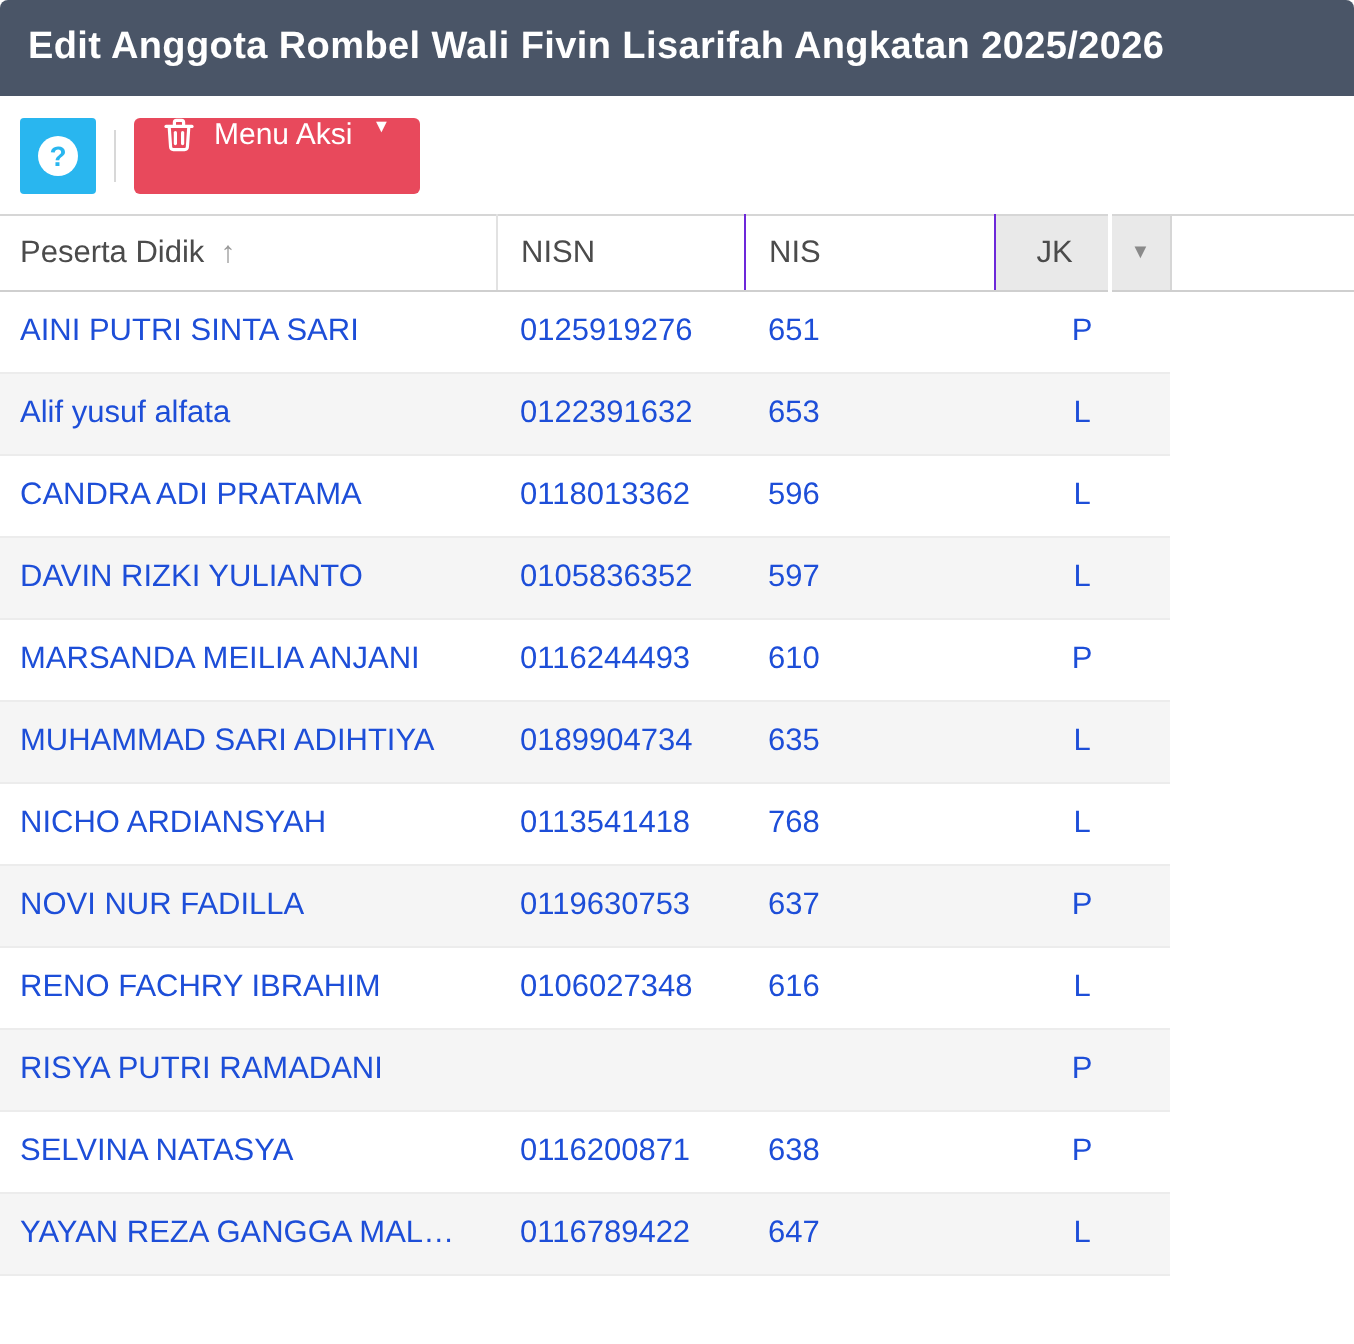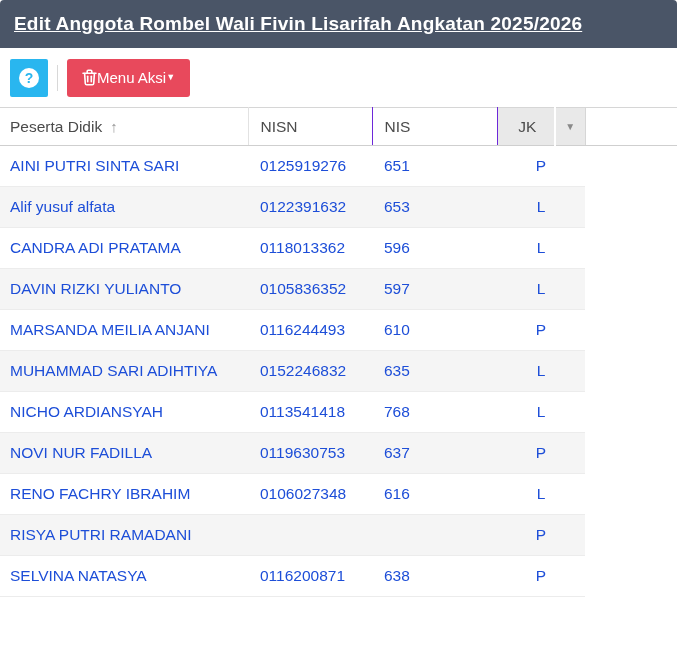--- a/index.html
+++ b/index.html
@@ -11,41 +11,40 @@
   }
   
   .titlebar{
     height:48px;background:#4a5567;color:#ffffff;
     display:flex;align-items:center;box-sizing:border-box;
     padding:0 14px;border-radius:4px 4px 0 0;
   }
   .titlebar h1{
     margin:0;font-size:19px;font-weight:600;letter-spacing:.2px;
     white-space:nowrap;
-    text-decoration:underline;
   }
   
   .toolbar{
     height:59px;display:flex;align-items:center;
     padding:0 10px;box-sizing:border-box;background:#fff;
   }
   .btn-help{
     width:38px;height:38px;background:#29b6ef;border:none;border-radius:2px;
     display:flex;align-items:center;justify-content:center;cursor:pointer;
     padding:0;
   }
   .help-circle{
     width:20px;height:20px;background:#ffffff;border-radius:50%;
     display:flex;align-items:center;justify-content:center;
     color:#29b6ef;font-size:14px;font-weight:700;line-height:1;
   }
   .vdivider{width:1px;height:26px;background:#d8d8d8;margin:0 9px;}
   .btn-danger{
     height:38px;background:#e8495c;border:none;border-radius:3px;
-    color:#ffffff;display:flex;align-items:center;
+    color:#ffffff;display:flex;gap:10px;
     padding:0 15px;font-size:15px;font-weight:500;cursor:pointer;
     font-family:"Liberation Sans", sans-serif;
   }
   .btn-danger .caret{font-size:9px;line-height:1;}
   .trash-svg{display:block;}
   
   table{
     width:677px;border-collapse:collapse;table-layout:fixed;
     margin-top:0;
   }
@@ -159,21 +158,21 @@
     </tr>
     <tr>
       <td class="d-nama">MARSANDA MEILIA ANJANI</td>
       <td>0116244493</td>
       <td>610</td>
       <td class="d-jk" colspan="2">P</td>
       <td class="d-fill"></td>
     </tr>
     <tr>
       <td class="d-nama">MUHAMMAD SARI ADIHTIYA</td>
-      <td>0152246832</td>
+      <td>0189904734</td>
       <td>635</td>
       <td class="d-jk" colspan="2">L</td>
       <td class="d-fill"></td>
     </tr>
     <tr>
       <td class="d-nama">NICHO ARDIANSYAH</td>
       <td>0113541418</td>
       <td>768</td>
       <td class="d-jk" colspan="2">L</td>
       <td class="d-fill"></td>
@@ -199,14 +198,21 @@
       <td class="d-jk" colspan="2">P</td>
       <td class="d-fill"></td>
     </tr>
     <tr>
       <td class="d-nama">SELVINA NATASYA</td>
       <td>0116200871</td>
       <td>638</td>
       <td class="d-jk" colspan="2">P</td>
       <td class="d-fill"></td>
     </tr>
+    <tr>
+      <td class="d-nama">YAYAN REZA GANGGA MALE…</td>
+      <td>0116789422</td>
+      <td>647</td>
+      <td class="d-jk" colspan="2">L</td>
+      <td class="d-fill"></td>
+    </tr>
   </tbody>
 </table>
 
 </body></html>

